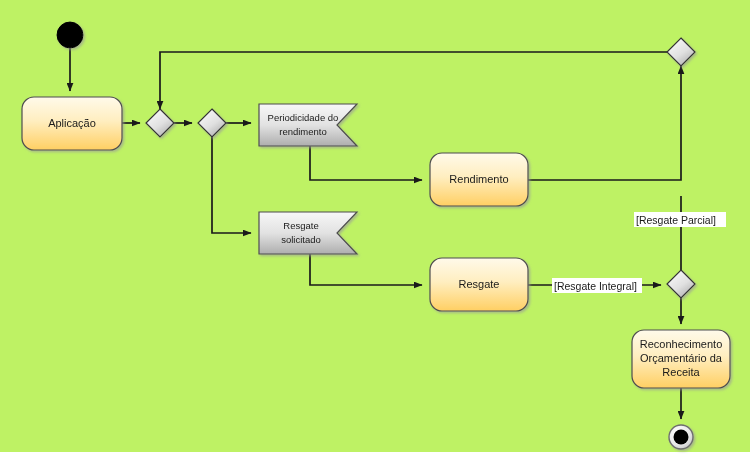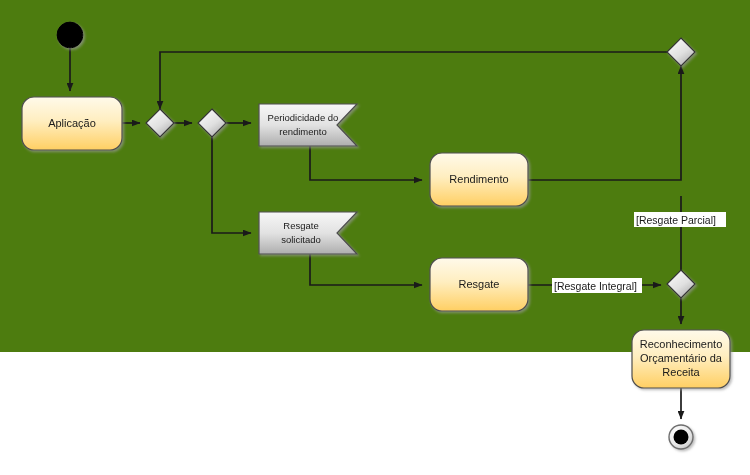--- a/index.html
+++ b/index.html
@@ -9,22 +9,22 @@
   }
   body {
     width: 750px;
     height: 475px;
     font-family: "Liberation Sans", sans-serif;
     overflow: hidden;
   }
   #diagram-root {
     position: relative;
     width: 750px;
-    height: 352px;
-    background: #4d7c0f;
+    height: 452px;
+    background: #bef264;
   }
   svg#uml-canvas {
     display: block;
     width: 750px;
     height: 475px;
   }
   .node-label {
     font-family: "Liberation Sans", sans-serif;
     font-size: 11px;
     fill: #1a1a1a;

